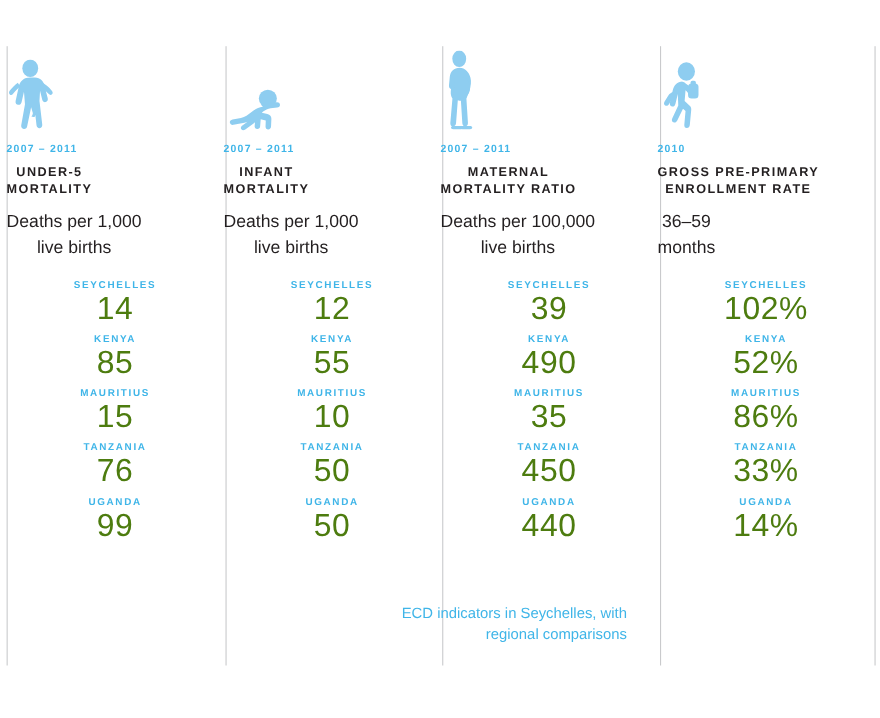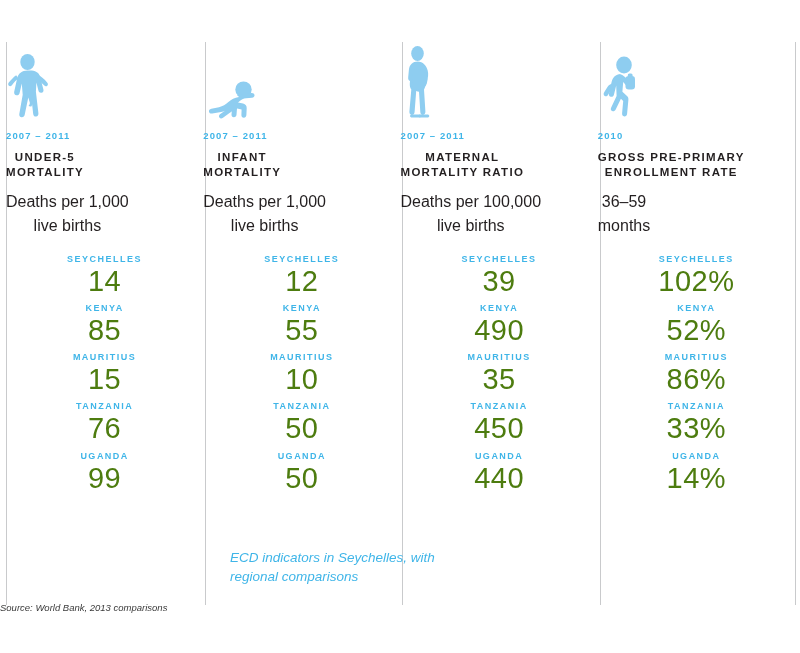--- a/index.html
+++ b/index.html
@@ -114,22 +114,21 @@
     text-align: center;
     letter-spacing: 0.5px;
   }
 
   
   .footer {
     position: absolute;
     top: 548px;
     left: 0;
     width: 800px;
-    text-align: left;
-    font-style: italic;
+    text-align: right;
   }
   .caption {
     font-size: 13.5px;
     color: #3fb5e8;
     line-height: 1.42;
     max-width: 340px;
     margin: 0 auto;
   }
   .source {
     margin-top: 16px;
@@ -324,14 +323,13 @@
     </div>
   </div>
 
 </div>
 
 <div class="footer">
   <div class="caption">
     <span>ECD indicators in Seychelles, with</span><br>
     <span>regional comparisons</span>
   </div>
-  <div class="source">Source: World Bank, 2013 comparisons</div>
 </div>
 
 </body></html>

